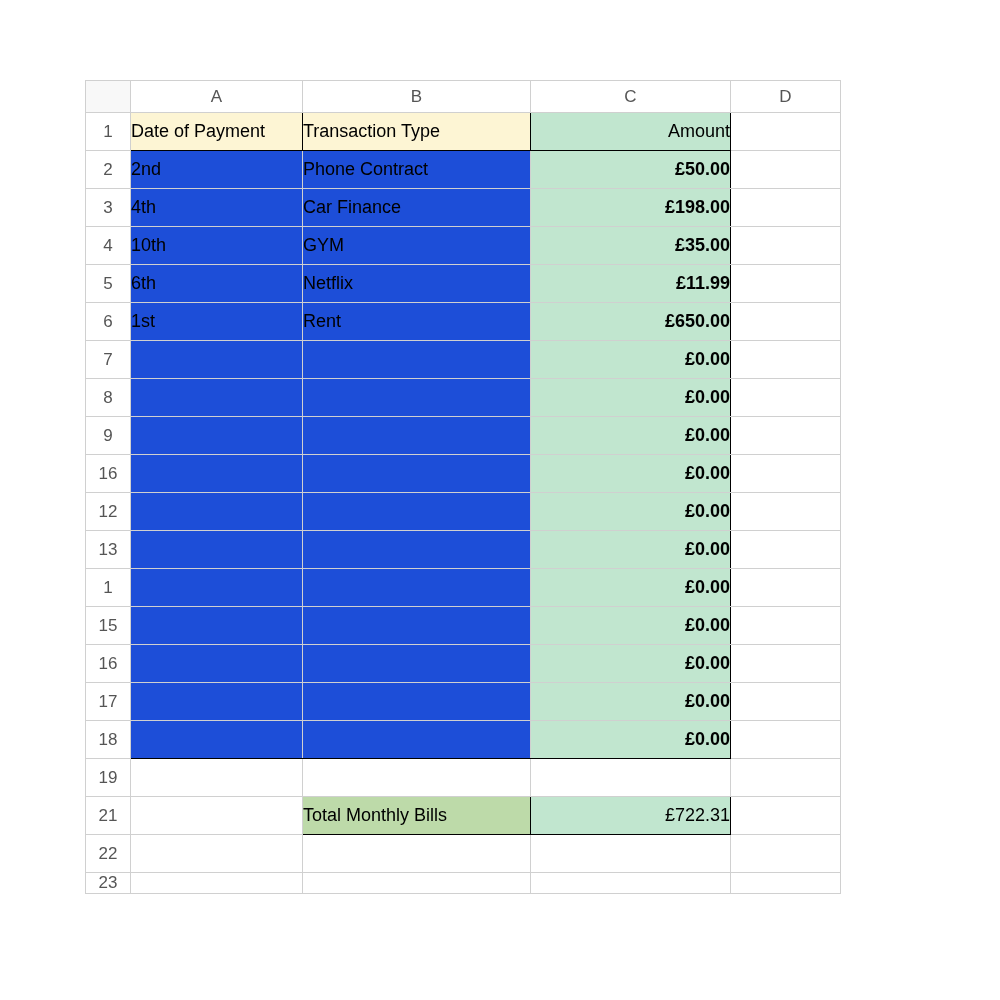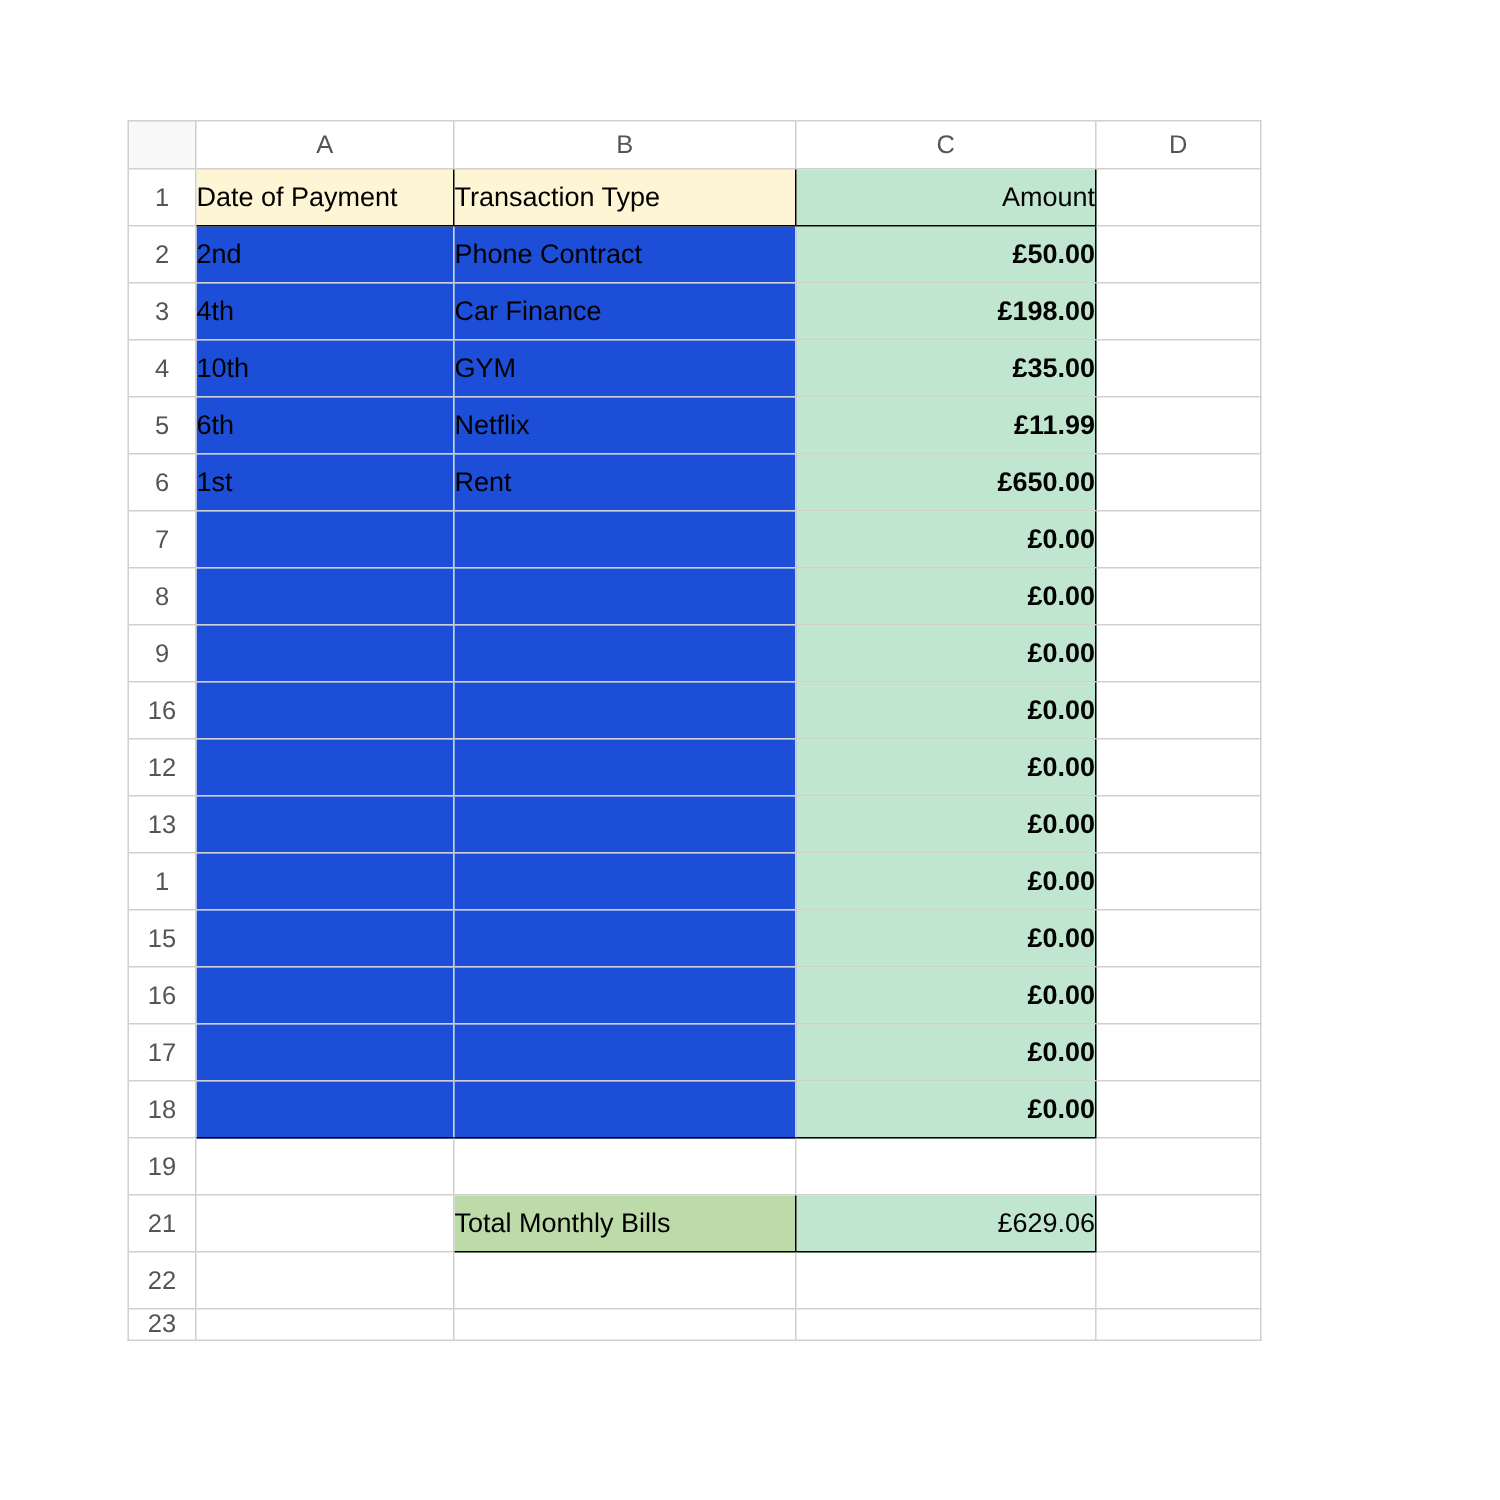--- a/index.html
+++ b/index.html
@@ -212,21 +212,21 @@
     <td class="cell"></td>
     <td class="cell"></td>
     <td class="cell"></td>
     <td class="cell"></td>
       </tr>
 
   <tr>
         <th class="row-header">21</th>
     <td class="cell"></td>
     <td class="cell lbl-green">Total Monthly Bills</td>
-    <td class="cell hdr-green center">£629.06</td>
+    <td class="cell hdr-green center">£722.31</td>
     <td class="cell"></td>
       </tr>
 
   <tr>
         <th class="row-header">22</th>
     <td class="cell"></td>
     <td class="cell"></td>
     <td class="cell"></td>
     <td class="cell"></td>
       </tr>

